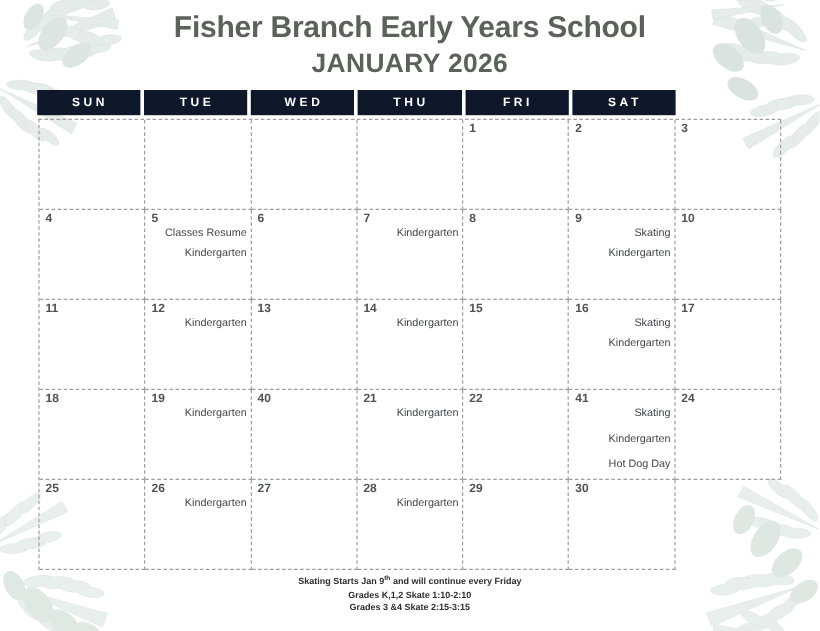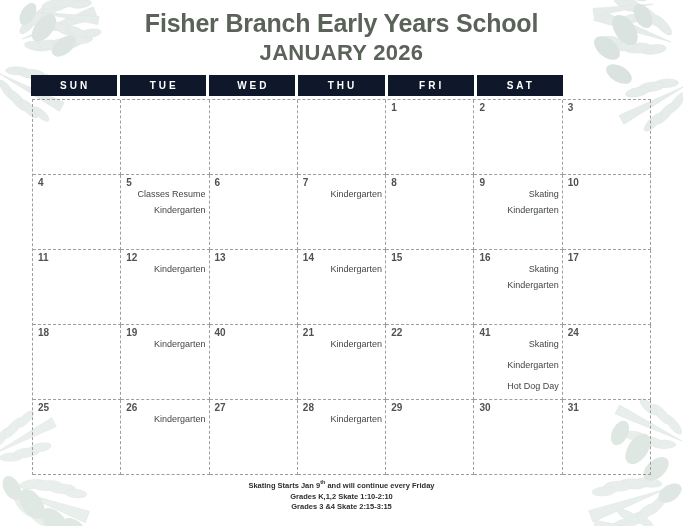--- a/index.html
+++ b/index.html
@@ -435,23 +435,20 @@
         <div class="events">
           <span class="ev">Kindergarten</span>
         </div>
       </div>
       <div class="cell">
         <span class="daynum">29</span>
       </div>
       <div class="cell">
         <span class="daynum">30</span>
       </div>
-      <div class="cell">
-        <span class="daynum">31</span>
-      </div>
     </div>
 
   <div class="footer">
     <div><span>Skating Starts Jan 9</span><sup>th</sup><span> and will continue every Friday</span></div>
     <div>Grades K,1,2 Skate 1:10-2:10</div>
     <div>Grades 3 &amp;4 Skate 2:15-3:15</div>
   </div>
 
 </div>
 

